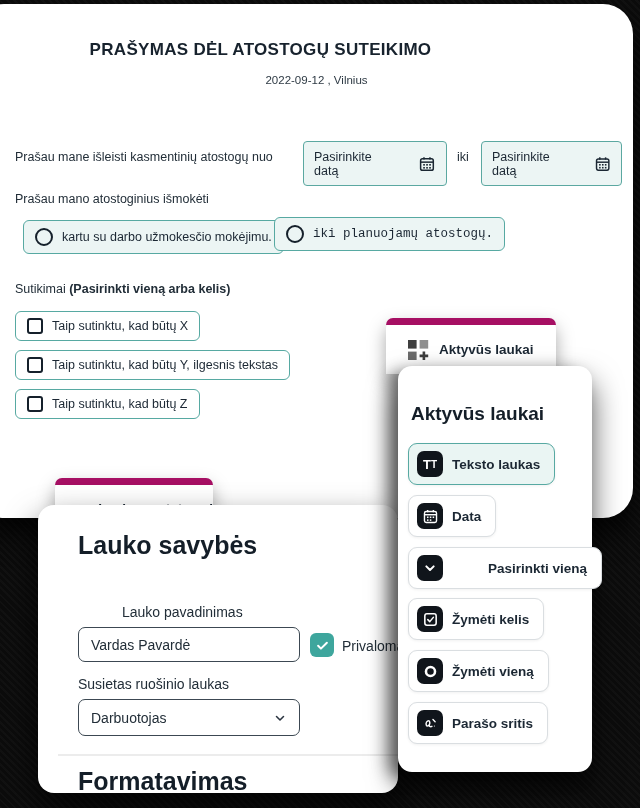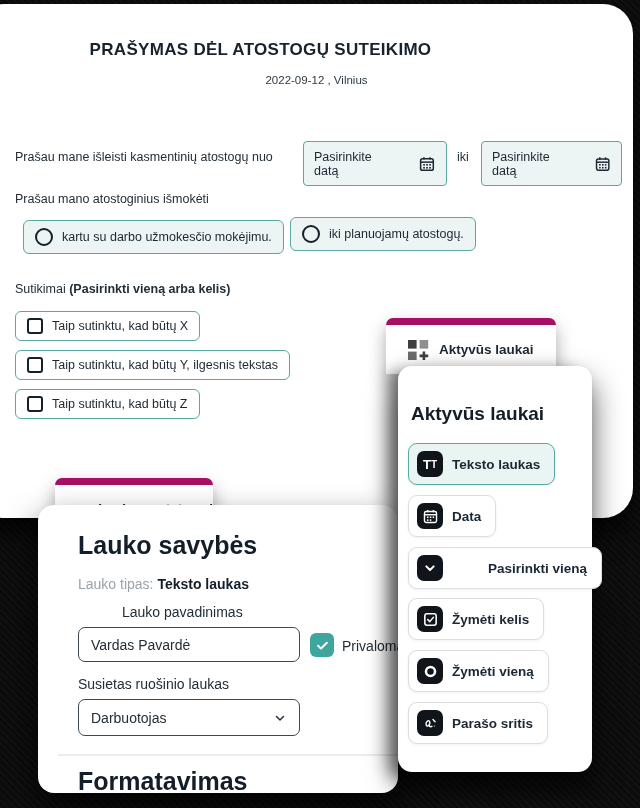--- a/index.html
+++ b/index.html
@@ -155,21 +155,21 @@
     </g>
   </svg>
 </div>
 
 <div class="abs doc-text" style="left:15px; top:192px;">Prašau mano atostoginius išmokėti</div>
 
 <div class="abs chip tint" style="left:15px; top:220px;margin-left:8px;">
   <span class="radio-glyph"></span>
   <span>kartu su darbo užmokesčio mokėjimu.</span>
 </div>
-<div class="abs chip tint" style="left:290px; top:217px;">
+<div class="abs chip tint" style="left:274px; top:217px;font-family:Liberation Mono, monospace;">
   <span class="radio-glyph"></span>
   <span>iki planuojamų atostogų.</span>
 </div>
 
 <div class="abs doc-text" style="left:15px; top:282px;">
   <span>Sutikimai</span>
   <span style="font-weight:bold;">(Pasirinkti vieną arba kelis)</span>
 </div>
 
 <div class="abs chip plain" style="left:15px; top:311px;">
@@ -198,24 +198,20 @@
 <div class="abs tab-card tab-settings">
   <svg width="17" height="17" viewBox="0 0 24 24" fill="#6e6e6e">
     <path d="M3 17.2V21h3.8L17.8 9.9l-3.7-3.7L3 17.2zM20.7 7a1 1 0 0 0 0-1.4l-2.3-2.3a1 1 0 0 0-1.4 0l-1.8 1.8 3.7 3.7L20.7 7z"></path>
   </svg>
   <span class="tab-label">Laukų nustatymai</span>
 </div>
 
 <div class="abs panel-settings">
   <div class="abs h-big" style="left:40px; top:26px;">Lauko savybės</div>
 
-  <div class="abs lbl" style="left:40px; top:71px;">
-    <span class="lbl-gray">Lauko tipas:</span>
-    <span class="lbl-bold">Teksto laukas</span>
-  </div>
 
   <div class="abs lbl" style="left:40px; top:99px;margin-left:44px;">Lauko pavadinimas</div>
 
   <input class="abs text-input" style="left: 40px; top: 122px;" type="text" value="Vardas Pavardė">
 
   <div class="abs req-check" style="left:272px; top:128px;">
     <svg width="15" height="15" viewBox="0 0 24 24" fill="none" stroke="#fff" stroke-width="3.2" stroke-linecap="round" stroke-linejoin="round">
       <path d="M5 12.5 l4.5 4.5 L19 7.5"></path>
     </svg>
   </div>

